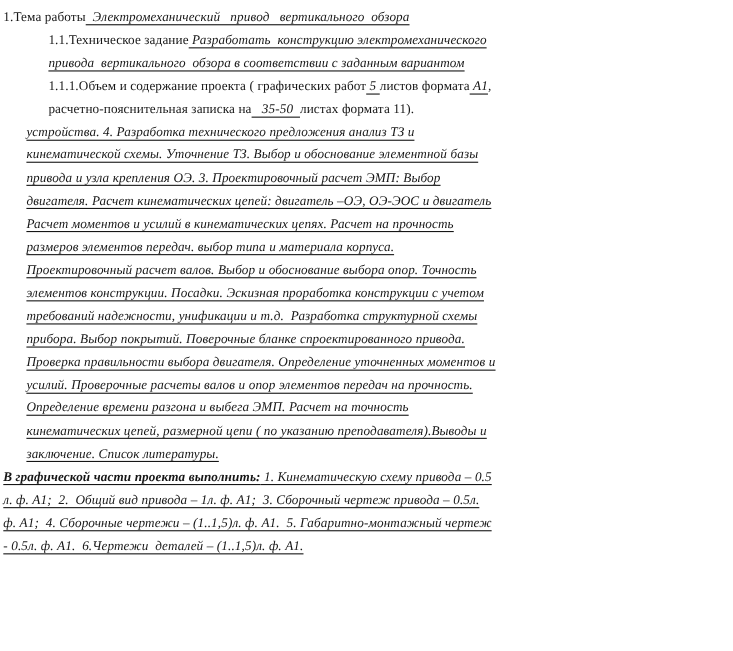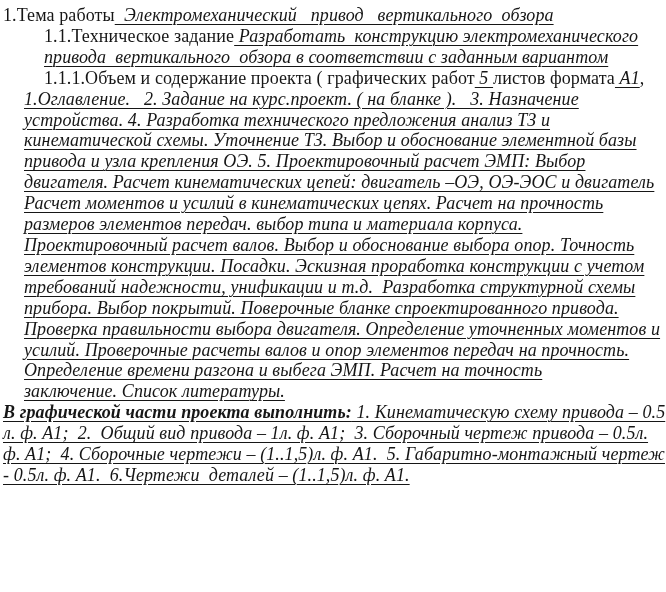--- a/index.html
+++ b/index.html
@@ -7,21 +7,21 @@
     padding: 0;
     background: #ffffff;
   }
   .page {
     box-sizing: border-box;
     width: 666px;
     height: 512px;
     background: #ffffff;
     color: #161616;
     font-family: "Liberation Serif", "DejaVu Serif", serif;
-    font-size: 18px;
+    font-size: 12px;
     line-height: 20.9px;
     padding: 5px 0 0 3px;
     overflow: hidden;
     letter-spacing: 0.1px;
   }
   .line {
     white-space: pre;
   }
   .ind0 { padding-left: 0; }
   .ind1 { padding-left: 21px; }  
@@ -46,33 +46,34 @@
 </style>
 </head>
 <body>
 
 <div class="page">
   <div id="doc" style="color: rgb(22, 22, 22);">
       <div class="line ind0"><span class="seg-n">1.Тема работы</span><span class="seg-u">  Электромеханический   привод   вертикального  обзора</span></div>
       <div class="line ind2"><span class="seg-n">1.1.Техническое задание</span><span class="seg-u"> Разработать  конструкцию электромеханического</span></div>
       <div class="line ind2"><span class="seg-u">привода  вертикального  обзора в соответствии с заданным вариантом</span></div>
       <div class="line ind2"><span class="seg-n">1.1.1.Объем и содержание проекта ( графических работ</span><span class="seg-u"> 5 </span><span class="seg-n">листов формата</span><span class="seg-u"> А1</span><span class="seg-n">,</span></div>
-      <div class="line ind1"><span class="seg-u">1.Оглавление.   2. Задание на курс.проект. ( на бланке ).   3. Назначение</span></div>
+      <div class="line ind2"><span class="seg-n">расчетно-пояснительная записка на</span><span class="seg-u">   35-50  </span><span class="seg-n">листах формата 11).</span></div>
       <div class="line ind1"><span class="seg-u">устройства. 4. Разработка технического предложения анализ ТЗ и</span></div>
       <div class="line ind1"><span class="seg-u">кинематической схемы. Уточнение ТЗ. Выбор и обоснование элементной базы</span></div>
-      <div class="line ind1"><span class="seg-u">привода и узла крепления ОЭ. 5. Проектировочный расчет ЭМП: Выбор</span></div>
+      <div class="line ind1"><span class="seg-u">привода и узла крепления ОЭ. 3. Проектировочный расчет ЭМП: Выбор</span></div>
       <div class="line ind1"><span class="seg-u">двигателя. Расчет кинематических цепей: двигатель –ОЭ, ОЭ-ЭОС и двигатель</span></div>
       <div class="line ind1"><span class="seg-u">Расчет моментов и усилий в кинематических цепях. Расчет на прочность</span></div>
       <div class="line ind1"><span class="seg-u">размеров элементов передач. выбор типа и материала корпуса.</span></div>
       <div class="line ind1"><span class="seg-u">Проектировочный расчет валов. Выбор и обоснование выбора опор. Точность</span></div>
       <div class="line ind1"><span class="seg-u">элементов конструкции. Посадки. Эскизная проработка конструкции с учетом</span></div>
       <div class="line ind1"><span class="seg-u">требований надежности, унификации и т.д.  Разработка структурной схемы</span></div>
       <div class="line ind1"><span class="seg-u">прибора. Выбор покрытий. Поверочные бланке спроектированного привода.</span></div>
       <div class="line ind1"><span class="seg-u">Проверка правильности выбора двигателя. Определение уточненных моментов и</span></div>
       <div class="line ind1"><span class="seg-u">усилий. Проверочные расчеты валов и опор элементов передач на прочность.</span></div>
       <div class="line ind1"><span class="seg-u">Определение времени разгона и выбега ЭМП. Расчет на точность</span></div>
+      <div class="line ind1"><span class="seg-u">кинематических цепей, размерной цепи ( по указанию преподавателя).Выводы и</span></div>
       <div class="line ind1"><span class="seg-u">заключение. Список литературы.</span></div>
       <div class="line ind0"><span class="seg-b">В графической части проекта выполнить:</span><span class="seg-u"> 1. Кинематическую схему привода – 0.5</span></div>
       <div class="line ind0"><span class="seg-u">л. ф. А1;  2.  Общий вид привода – 1л. ф. А1;  3. Сборочный чертеж привода – 0.5л.</span></div>
       <div class="line ind0"><span class="seg-u">ф. А1;  4. Сборочные чертежи – (1..1,5)л. ф. А1.  5. Габаритно-монтажный чертеж</span></div>
       <div class="line ind0"><span class="seg-u">- 0.5л. ф. А1.  6.Чертежи  деталей – (1..1,5)л. ф. А1.</span></div>
     </div>
 </div>
 
 </body></html>

